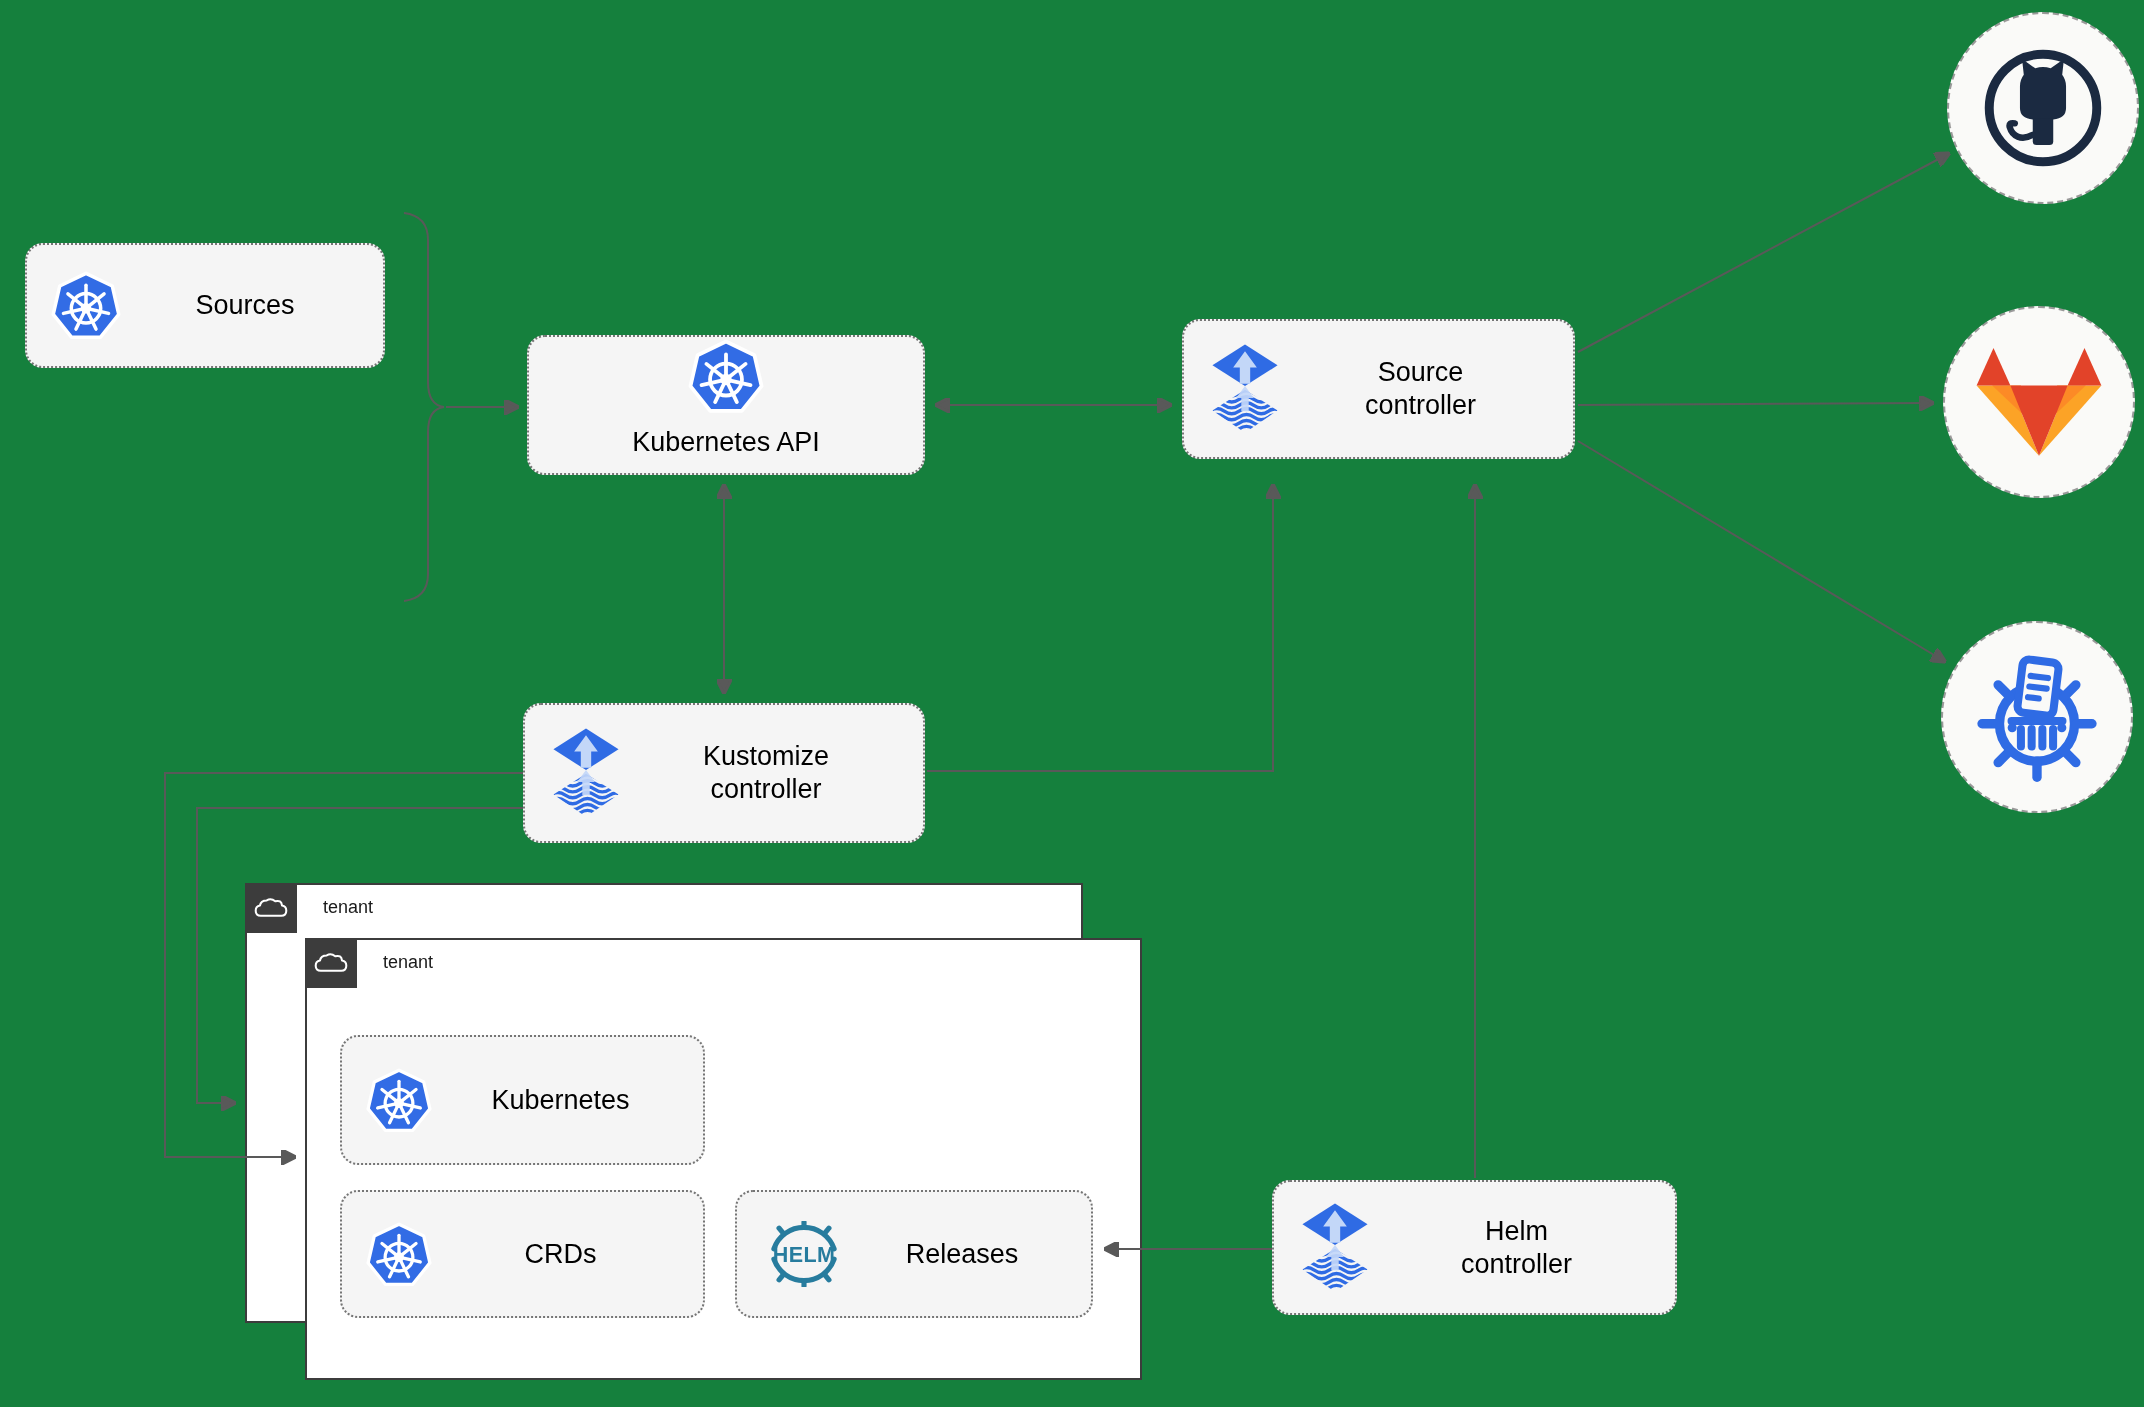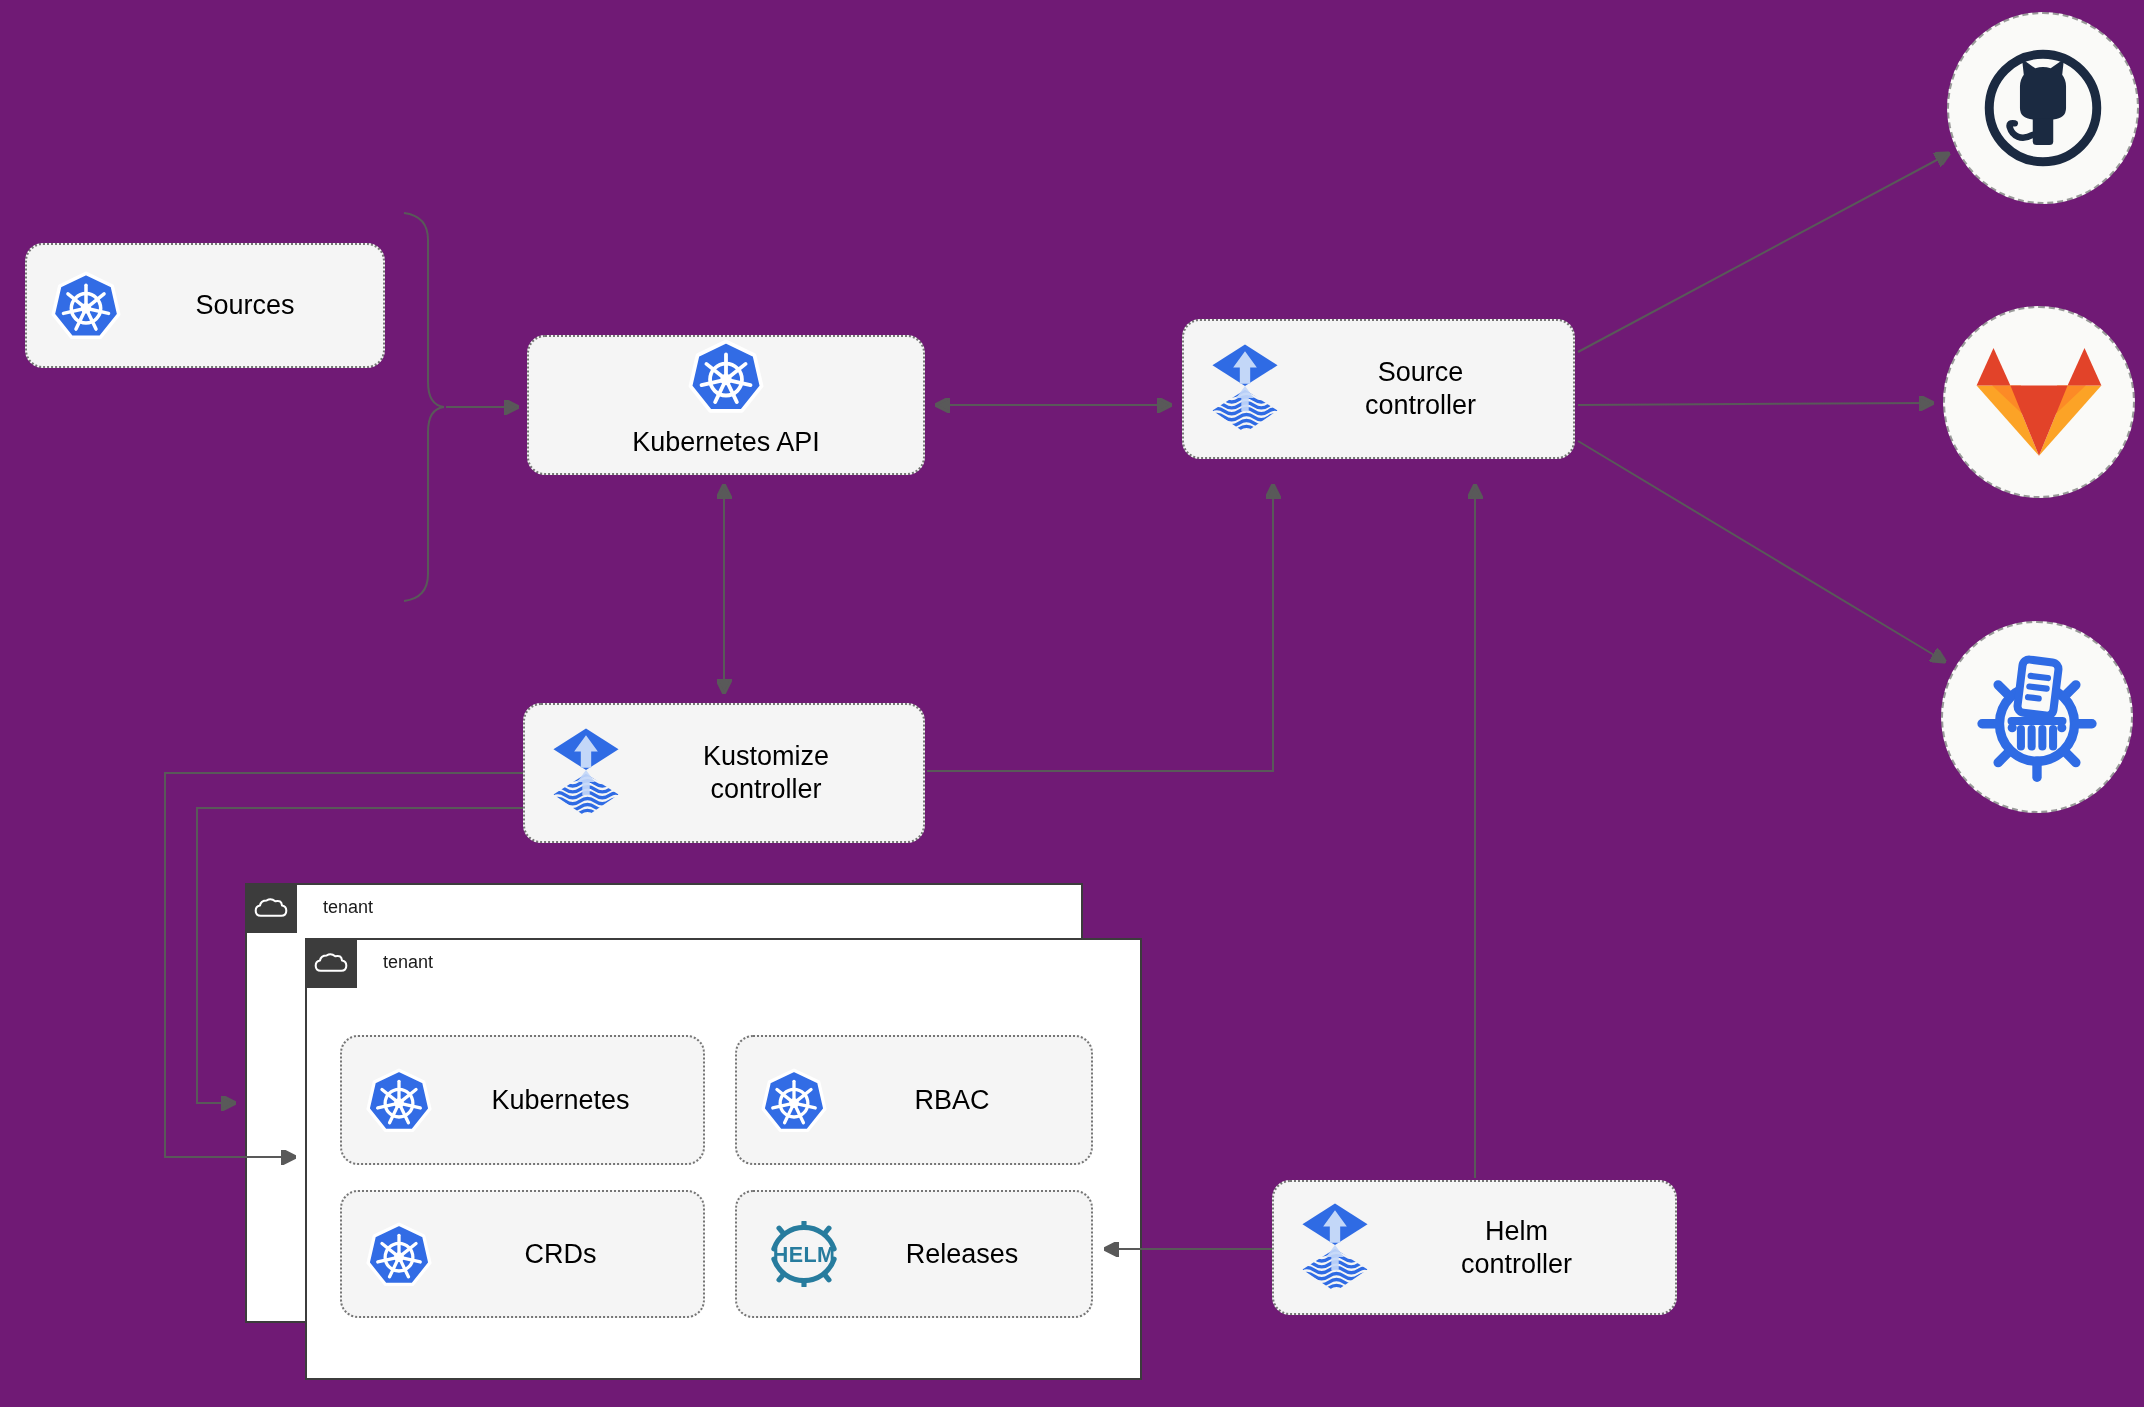--- a/index.html
+++ b/index.html
@@ -1,16 +1,16 @@
 <!DOCTYPE html>
 <html style="--c-kubernetes_blue: #326ce5; --c-flux_blue: #2f6be4; --c-flux_arrow_light: #c3d7f8; --c-helm_teal: #277c9e; --c-github_dark: #1b2a41; --c-gitlab_red: #e24329; --c-gitlab_orange: #fc8a26; --c-gitlab_amber: #fca326; --c-line_gray: #595959; --c-node_fill: #f5f5f5; --c-node_border: #757575; --c-tenant_dark: #3c3c3c; --c-disk_fill: #fafaf8;"><head>
 <meta charset="utf-8">
 <style>
   html,body{margin:0;padding:0;background:#ffffff;font-family:"Liberation Sans", sans-serif;}
-  #canvas{position:relative;width:2144px;height:1407px;background:#701a75;overflow:hidden;}
+  #canvas{position:relative;width:2144px;height:1407px;background:#15803d;overflow:hidden;}
 
   
   .node{position:absolute;box-sizing:border-box;background:var(--c-node_fill,#f5f5f5);
         border:2px dotted var(--c-node_border,#757575);border-radius:18px;
         display:flex;align-items:center;padding:0 24px;gap:10px;z-index:12;}
   .node .lbl{flex:1;text-align:center;font-size:27px;color:#000;line-height:1.22;white-space:pre-line;}
   .icon{flex:0 0 auto;display:block;}
 
   
   .tenant{position:absolute;box-sizing:border-box;background:#ffffff;
@@ -171,26 +171,20 @@
     <div class="tlabel">tenant</div>
   </div>
 
   <div class="node z13" style="left:340px;top:1035px;width:365px;height:130px;">
     <svg class="icon" width="66" height="69">
         <use href="#sym-k8s"></use>
       </svg>
     <div class="lbl">Kubernetes</div>
   </div>
 
-  <div class="node z13" style="left:735px;top:1035px;width:358px;height:130px;">
-    <svg class="icon" width="66" height="69">
-        <use href="#sym-k8s"></use>
-      </svg>
-    <div class="lbl">RBAC</div>
-  </div>
 
   <div class="node z13" style="left:340px;top:1190px;width:365px;height:128px;">
     <svg class="icon" width="66" height="69">
         <use href="#sym-k8s"></use>
       </svg>
     <div class="lbl">CRDs</div>
   </div>
 
   <div class="node z13" style="left:735px;top:1190px;width:358px;height:128px;">
     <svg class="icon" width="86" height="66" viewBox="0 0 100 76">

